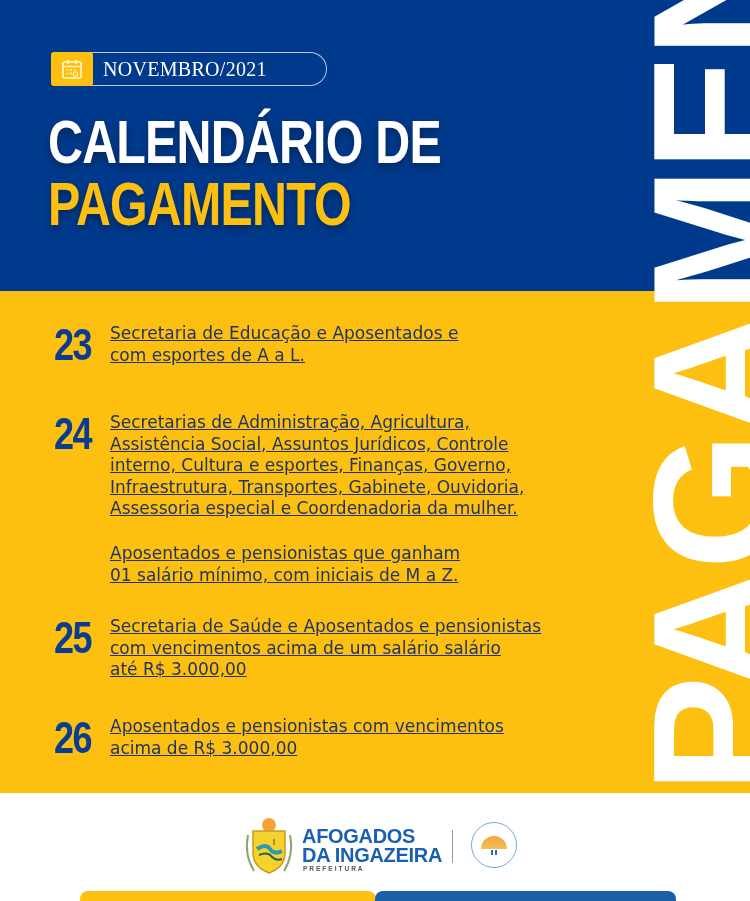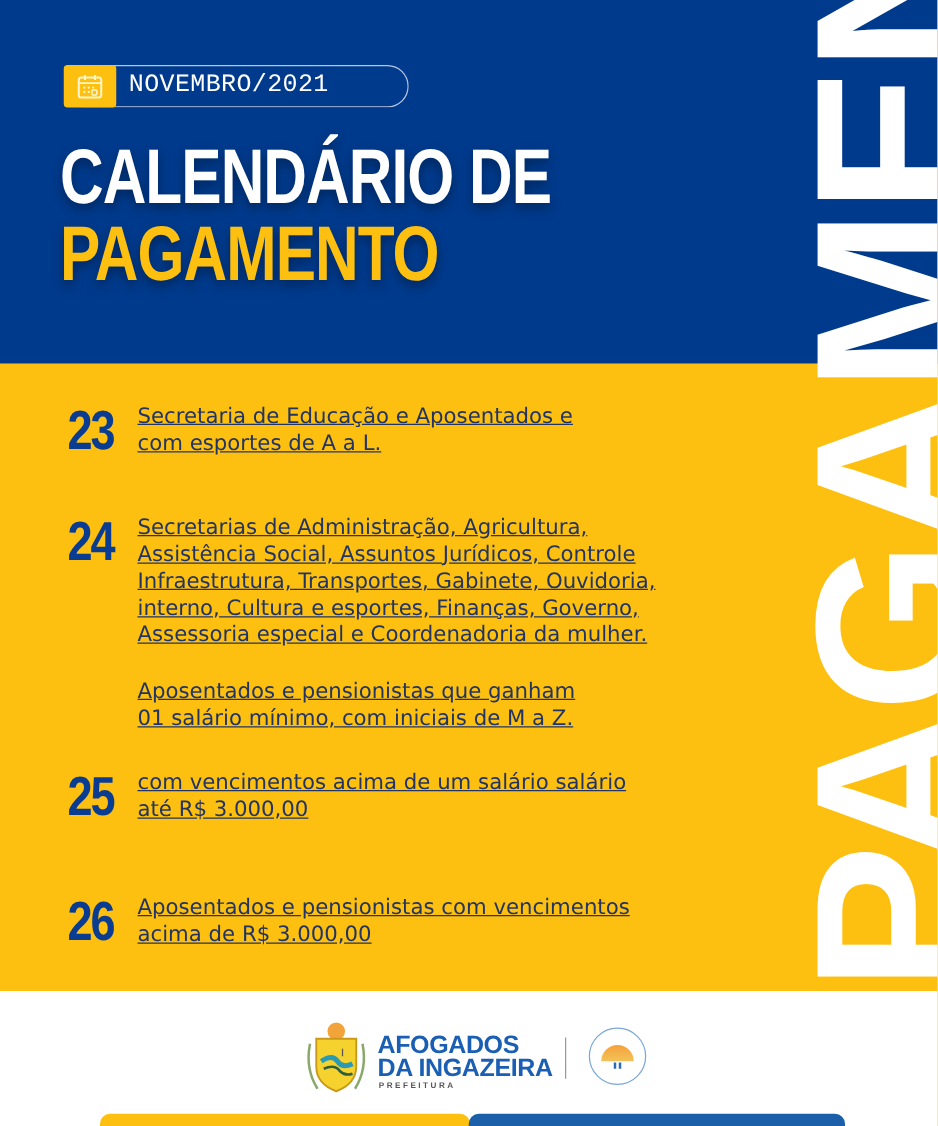--- a/index.html
+++ b/index.html
@@ -3,21 +3,21 @@
 <meta charset="utf-8">
 <style>
   html, body { margin:0; padding:0; }
   body { width:750px; height:901px; position:relative; overflow:hidden; background:#ffffff; font-family:"DejaVu Sans", sans-serif; }
   .top { position:absolute; left:0; top:0; width:750px; height:291px; background:#003a8c; }
   .mid { position:absolute; left:0; top:291px; width:750px; height:502px; background:#fdc010; }
   .footer { position:absolute; left:0; top:793px; width:750px; height:108px; background:#ffffff; }
 
   .badge { position:absolute; left:51px; top:52px; width:276px; height:34px; border:1.5px solid #b9c6e0; border-radius:17px; box-sizing:border-box; border-left:none; }
   .badge-icon { position:absolute; left:51px; top:52px; width:42px; height:34px; background:#fdc010; border-radius:3px; display:flex; align-items:center; justify-content:center; }
-  .badge-text { position:absolute; left:103px; top:55px; color:#ffffff; font-family:Liberation Mono, monospace; font-size:20px; letter-spacing:0.3px; line-height:28px; }
+  .badge-text { position:absolute; left:103px; top:55px; color:#ffffff; font-family:Liberation Serif, serif; font-size:20px; letter-spacing:0.3px; line-height:28px; }
 
   .title1, .title2 { position:absolute; left:48px; font-family:"Liberation Sans", sans-serif; font-weight:bold; font-size:62px; line-height:64px; transform:scaleX(0.78); transform-origin:left top; letter-spacing:-1px; text-shadow:0 4px 10px rgba(0,0,0,0.35); }
   .title1 { top:110px; color:#ffffff; }
   .title2 { top:172px; color:#fdc010; }
 
   .vert { position:absolute; left:640px; top:793px; transform:rotate(-90deg); transform-origin:left top; font-family:"Liberation Sans", sans-serif; font-weight:bold; color:#ffffff; font-size:176px; line-height:150px; white-space:nowrap; letter-spacing:-4px; }
   .vert span { display:inline-block; transform:scaleY(1.0); }
 
   .entry { position:absolute; left:54px; color:#1f3263; }
   .day { position:absolute; left:0; top:0; font-family:"Liberation Sans", sans-serif; font-weight:bold; color:#0a3d91; font-size:44px; line-height:44px; transform:scaleX(0.82); transform-origin:left top; letter-spacing:-2px; }
@@ -69,33 +69,34 @@
     <div>Secretaria de Educação e Aposentados e</div>
     <div>com esportes de A a L.</div>
   </div>
 </div>
 
 <div class="entry" style="top:412px;">
   <div class="day">24</div>
   <div class="desc">
     <div>Secretarias de Administração, Agricultura,</div>
     <div>Assistência Social, Assuntos Jurídicos, Controle</div>
+    <div>interno, Cultura e esportes, Finanças, Governo,</div>
     <div>Infraestrutura, Transportes, Gabinete, Ouvidoria,</div>
-    <div>interno, Cultura e esportes, Finanças, Governo,</div>
     <div>Assessoria especial e Coordenadoria da mulher.</div>
   </div>
   <div class="desc" style="top:131px;">
     <div>Aposentados e pensionistas que ganham</div>
     <div>01 salário mínimo, com iniciais de M a Z.</div>
   </div>
 </div>
 
 <div class="entry" style="top:616px;">
   <div class="day">25</div>
   <div class="desc">
+    <div>Secretaria de Saúde e Aposentados e pensionistas</div>
     <div>com vencimentos acima de um salário salário</div>
     <div>até R$ 3.000,00</div>
   </div>
 </div>
 
 <div class="entry" style="top:716px;">
   <div class="day">26</div>
   <div class="desc">
     <div>Aposentados e pensionistas com vencimentos</div>
     <div>acima de R$ 3.000,00</div>

